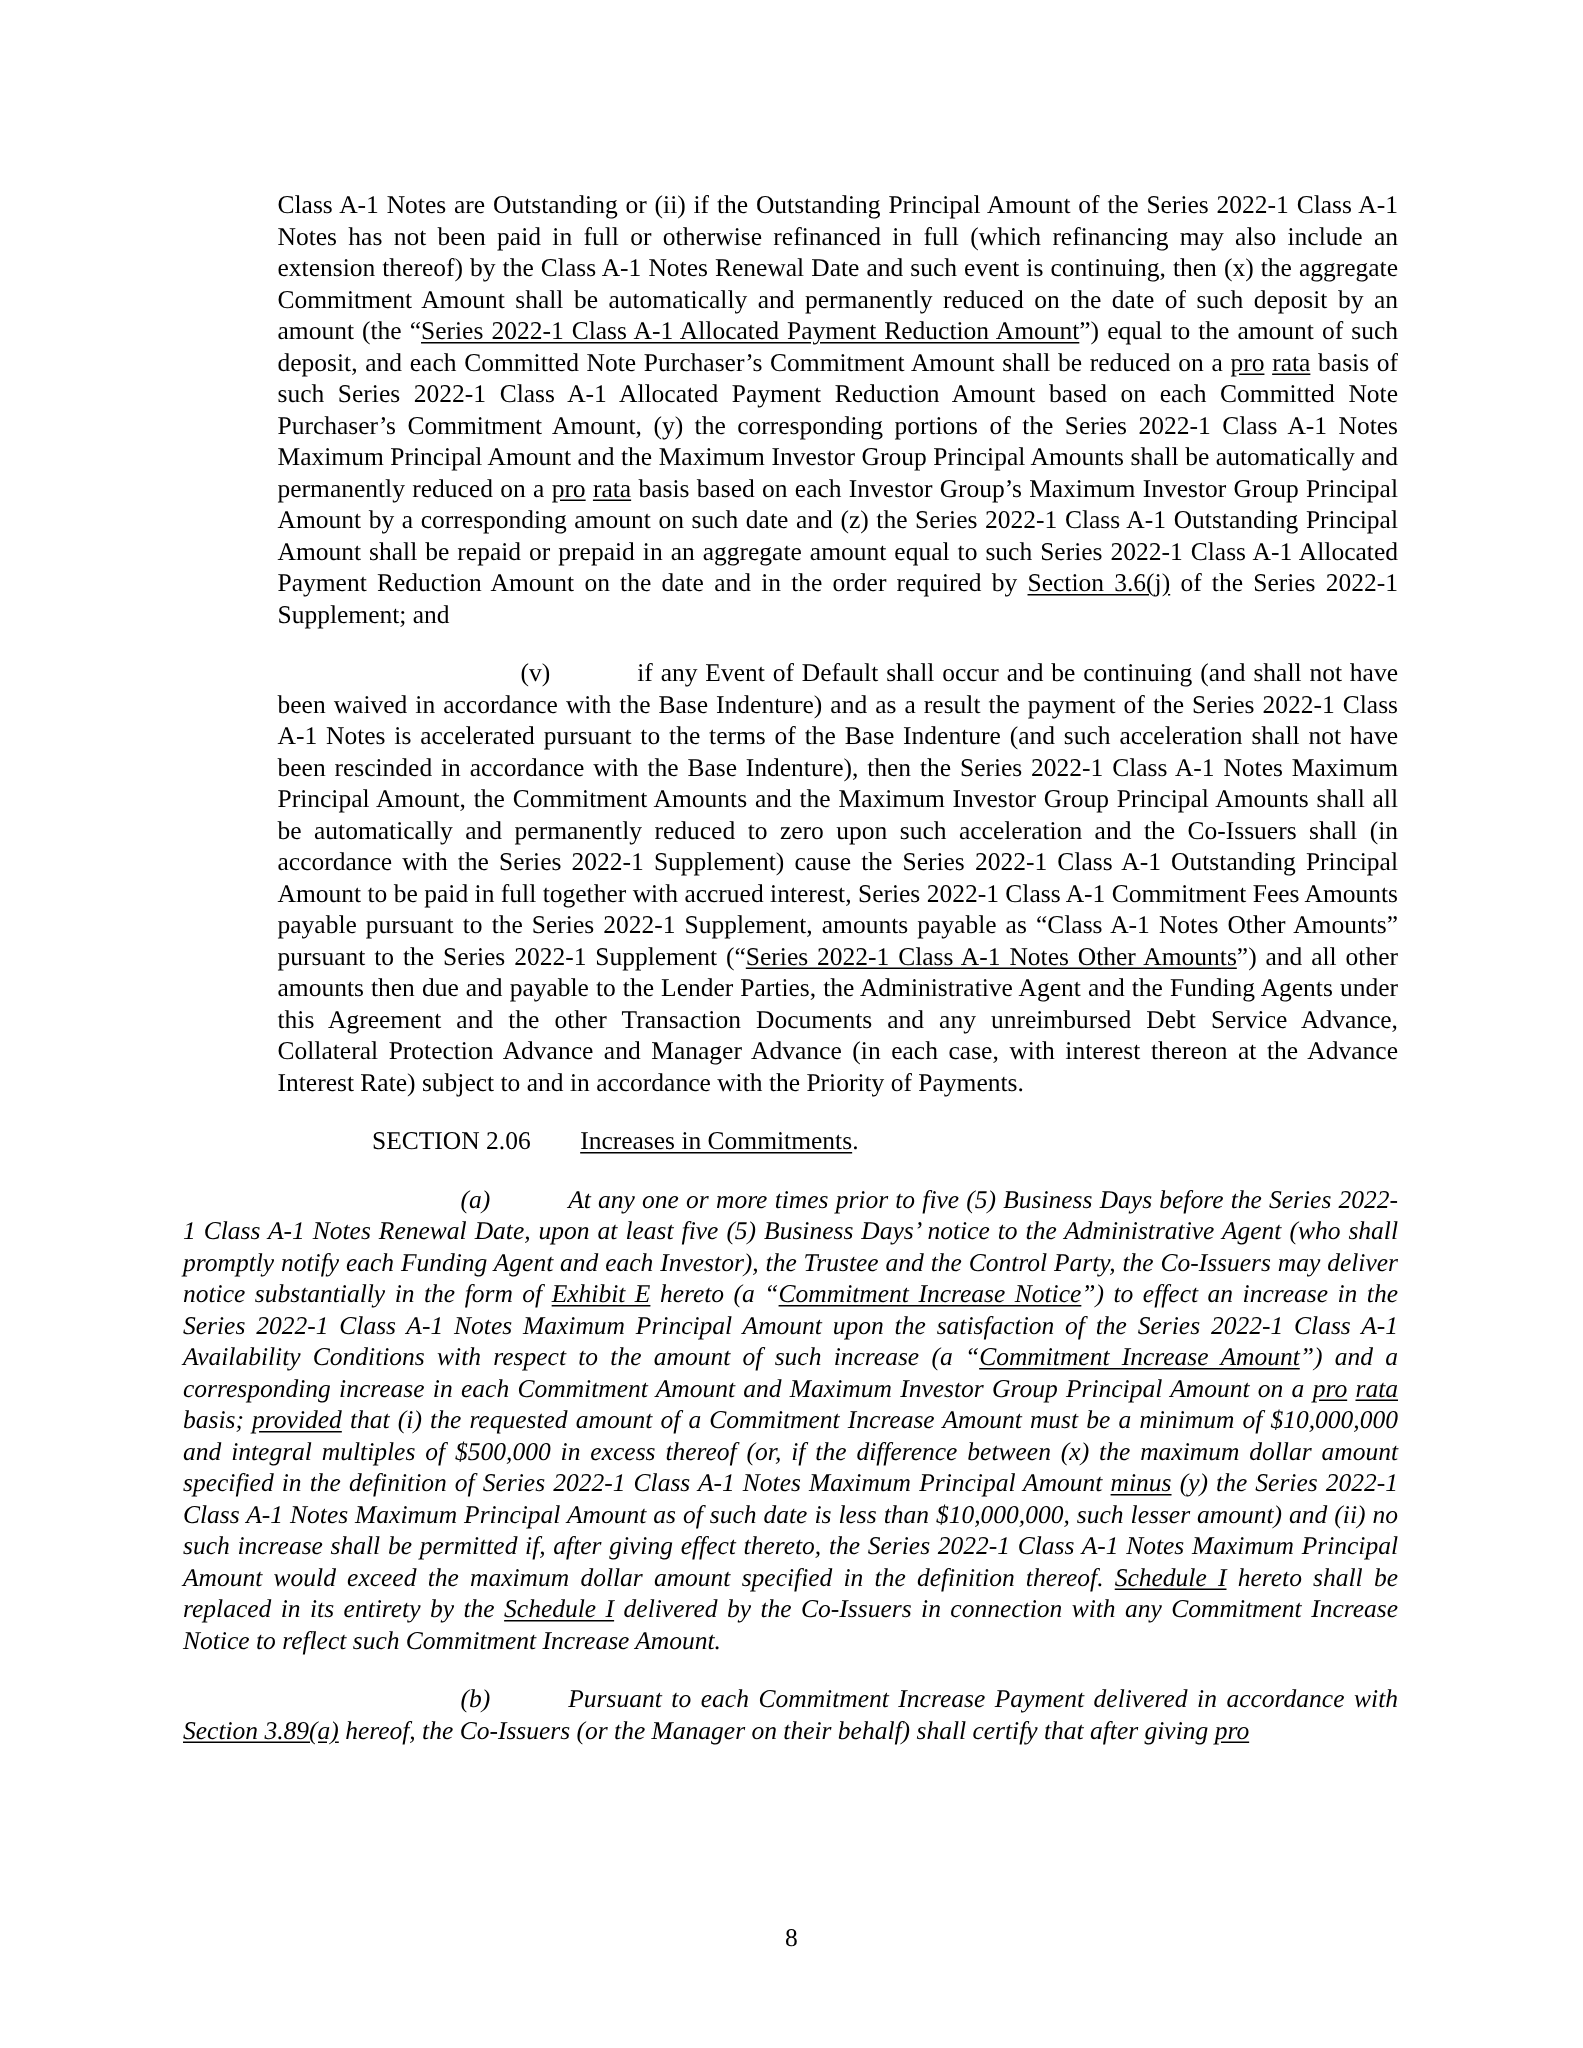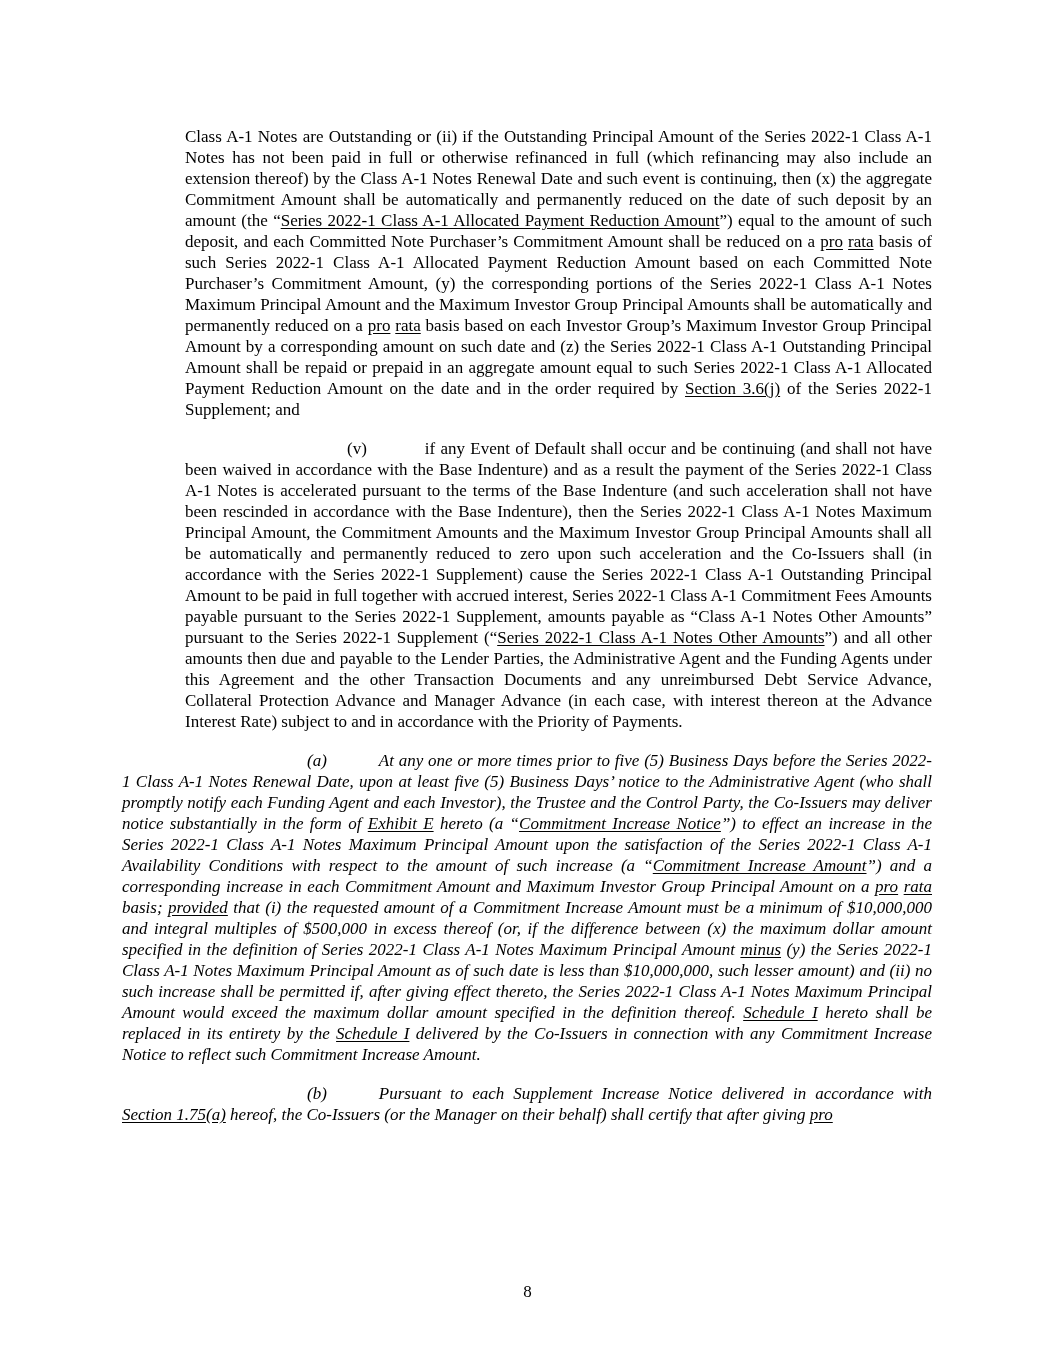--- a/index.html
+++ b/index.html
@@ -52,21 +52,22 @@
 </head>
 <body>
 
 <div class="page">
   <div class="content">
 
     <p class="doc indented"><span class="">Class A-1 Notes are Outstanding or (ii) if the Outstanding Principal Amount of the Series 2022-1 Class A-1 Notes has not been paid in full or otherwise refinanced in full (which refinancing may also include an extension thereof) by the Class A-1 Notes Renewal Date and such event is continuing, then (x) the aggregate Commitment Amount shall be automatically and permanently reduced on the date of such deposit by an amount (the “</span><span class="u">Series 2022-1 Class A-1 Allocated Payment Reduction Amount</span><span class="">”) equal to the amount of such deposit, and each Committed Note Purchaser’s Commitment Amount shall be reduced on a </span><span class="u">pro</span><span class=""> </span><span class="u">rata</span><span class=""> basis of such Series 2022-1 Class A-1 Allocated Payment Reduction Amount based on each Committed Note Purchaser’s Commitment Amount, (y) the corresponding portions of the Series 2022-1 Class A-1 Notes Maximum Principal Amount and the Maximum Investor Group Principal Amounts shall be automatically and permanently reduced on a </span><span class="u">pro</span><span class=""> </span><span class="u">rata</span><span class=""> basis based on each Investor Group’s Maximum Investor Group Principal Amount by a corresponding amount on such date and (z) the Series 2022-1 Class A-1 Outstanding Principal Amount shall be repaid or prepaid in an aggregate amount equal to such Series 2022-1 Class A-1 Allocated Payment Reduction Amount on the date and in the order required by </span><span class="u">Section 3.6(j)</span><span class=""> of the Series 2022-1 Supplement; and</span></p>
 
     <p class="doc indented ti-clause para-v"><span class="">(v)</span><span class="tab"></span><span class="">if any Event of Default shall occur and be continuing (and shall not have been waived in accordance with the Base Indenture) and as a result the payment of the Series 2022-1 Class A-1 Notes is accelerated pursuant to the terms of the Base Indenture (and such acceleration shall not have been rescinded in accordance with the Base Indenture), then the Series 2022-1 Class A-1 Notes Maximum Principal Amount, the Commitment Amounts and the Maximum Investor Group Principal Amounts shall all be automatically and permanently reduced to zero upon such acceleration and the Co-Issuers shall (in accordance with the Series 2022-1 Supplement) cause the Series 2022-1 Class A-1 Outstanding Principal Amount to be paid in full together with accrued interest, Series 2022-1 Class A-1 Commitment Fees Amounts payable pursuant to the Series 2022-1 Supplement, amounts payable as “Class A-1 Notes Other Amounts” pursuant to the Series 2022-1 Supplement (“</span><span class="u">Series 2022-1 Class A-1 Notes Other Amounts</span><span class="">”) and all other amounts then due and payable to the Lender Parties, the Administrative Agent and the Funding Agents under this Agreement and the other Transaction Documents and any unreimbursed Debt Service Advance, Collateral Protection Advance and Manager Advance (in each case, with interest thereon at the Advance Interest Rate) subject to and in accordance with the Priority of Payments.</span></p>
 
+    <p class="doc ti-head heading-line"><span class="">SECTION 2.06</span><span class="tab"></span><span class="u">Increases in Commitments</span><span class="">.</span></p>
 
     <p class="doc ti-sub"><span class="">(a)</span><span class="tab"></span><span class="">At any one or more times prior to five (5) Business Days before the Series 2022-1 Class A-1 Notes Renewal Date, upon at least five (5) Business Days’ notice to the Administrative Agent (who shall promptly notify each Funding Agent and each Investor), the Trustee and the Control Party, the Co-Issuers may deliver notice substantially in the form of </span><span class="u">Exhibit E</span><span class=""> hereto (a “</span><span class="u">Commitment Increase Notice</span><span class="">”) to effect an increase in the Series 2022-1 Class A-1 Notes Maximum Principal Amount upon the satisfaction of the Series 2022-1 Class A-1 Availability Conditions with respect to the amount of such increase (a “</span><span class="u">Commitment Increase Amount</span><span class="">”) and a corresponding increase in each Commitment Amount and Maximum Investor Group Principal Amount on a </span><span class="u">pro</span><span class=""> </span><span class="u">rata</span><span class=""> basis; </span><span class="u">provided</span><span class=""> that (i) the requested amount of a Commitment Increase Amount must be a minimum of $10,000,000 and integral multiples of $500,000 in excess thereof (or, if the difference between (x) the maximum dollar amount specified in the definition of Series 2022-1 Class A-1 Notes Maximum Principal Amount </span><span class="u">minus</span><span class=""> (y) the Series 2022-1 Class A-1 Notes Maximum Principal Amount as of such date is less than $10,000,000, such lesser amount) and (ii) no such increase shall be permitted if, after giving effect thereto, the Series 2022-1 Class A-1 Notes Maximum Principal Amount would exceed the maximum dollar amount specified in the definition thereof. </span><span class="u">Schedule I</span><span class=""> hereto shall be replaced in its entirety by the </span><span class="u">Schedule I</span><span class=""> delivered by the Co-Issuers in connection with any Commitment Increase Notice to reflect such Commitment Increase Amount.</span></p>
 
-    <p class="doc ti-sub"><span class="">(b)</span><span class="tab"></span><span class="">Pursuant to each Supplement Increase Notice delivered in accordance with </span><span class="u">Section 1.75(a)</span><span class=""> hereof, the Co-Issuers (or the Manager on their behalf) shall certify that after giving </span><span class="u">pro</span></p>
+    <p class="doc ti-sub"><span class="">(b)</span><span class="tab"></span><span class="">Pursuant to each Commitment Increase Payment delivered in accordance with </span><span class="u">Section 3.89(a)</span><span class=""> hereof, the Co-Issuers (or the Manager on their behalf) shall certify that after giving </span><span class="u">pro</span></p>
 
   </div>
 
   <div class="page-number">8</div>
 </div>
 
 </body></html>

